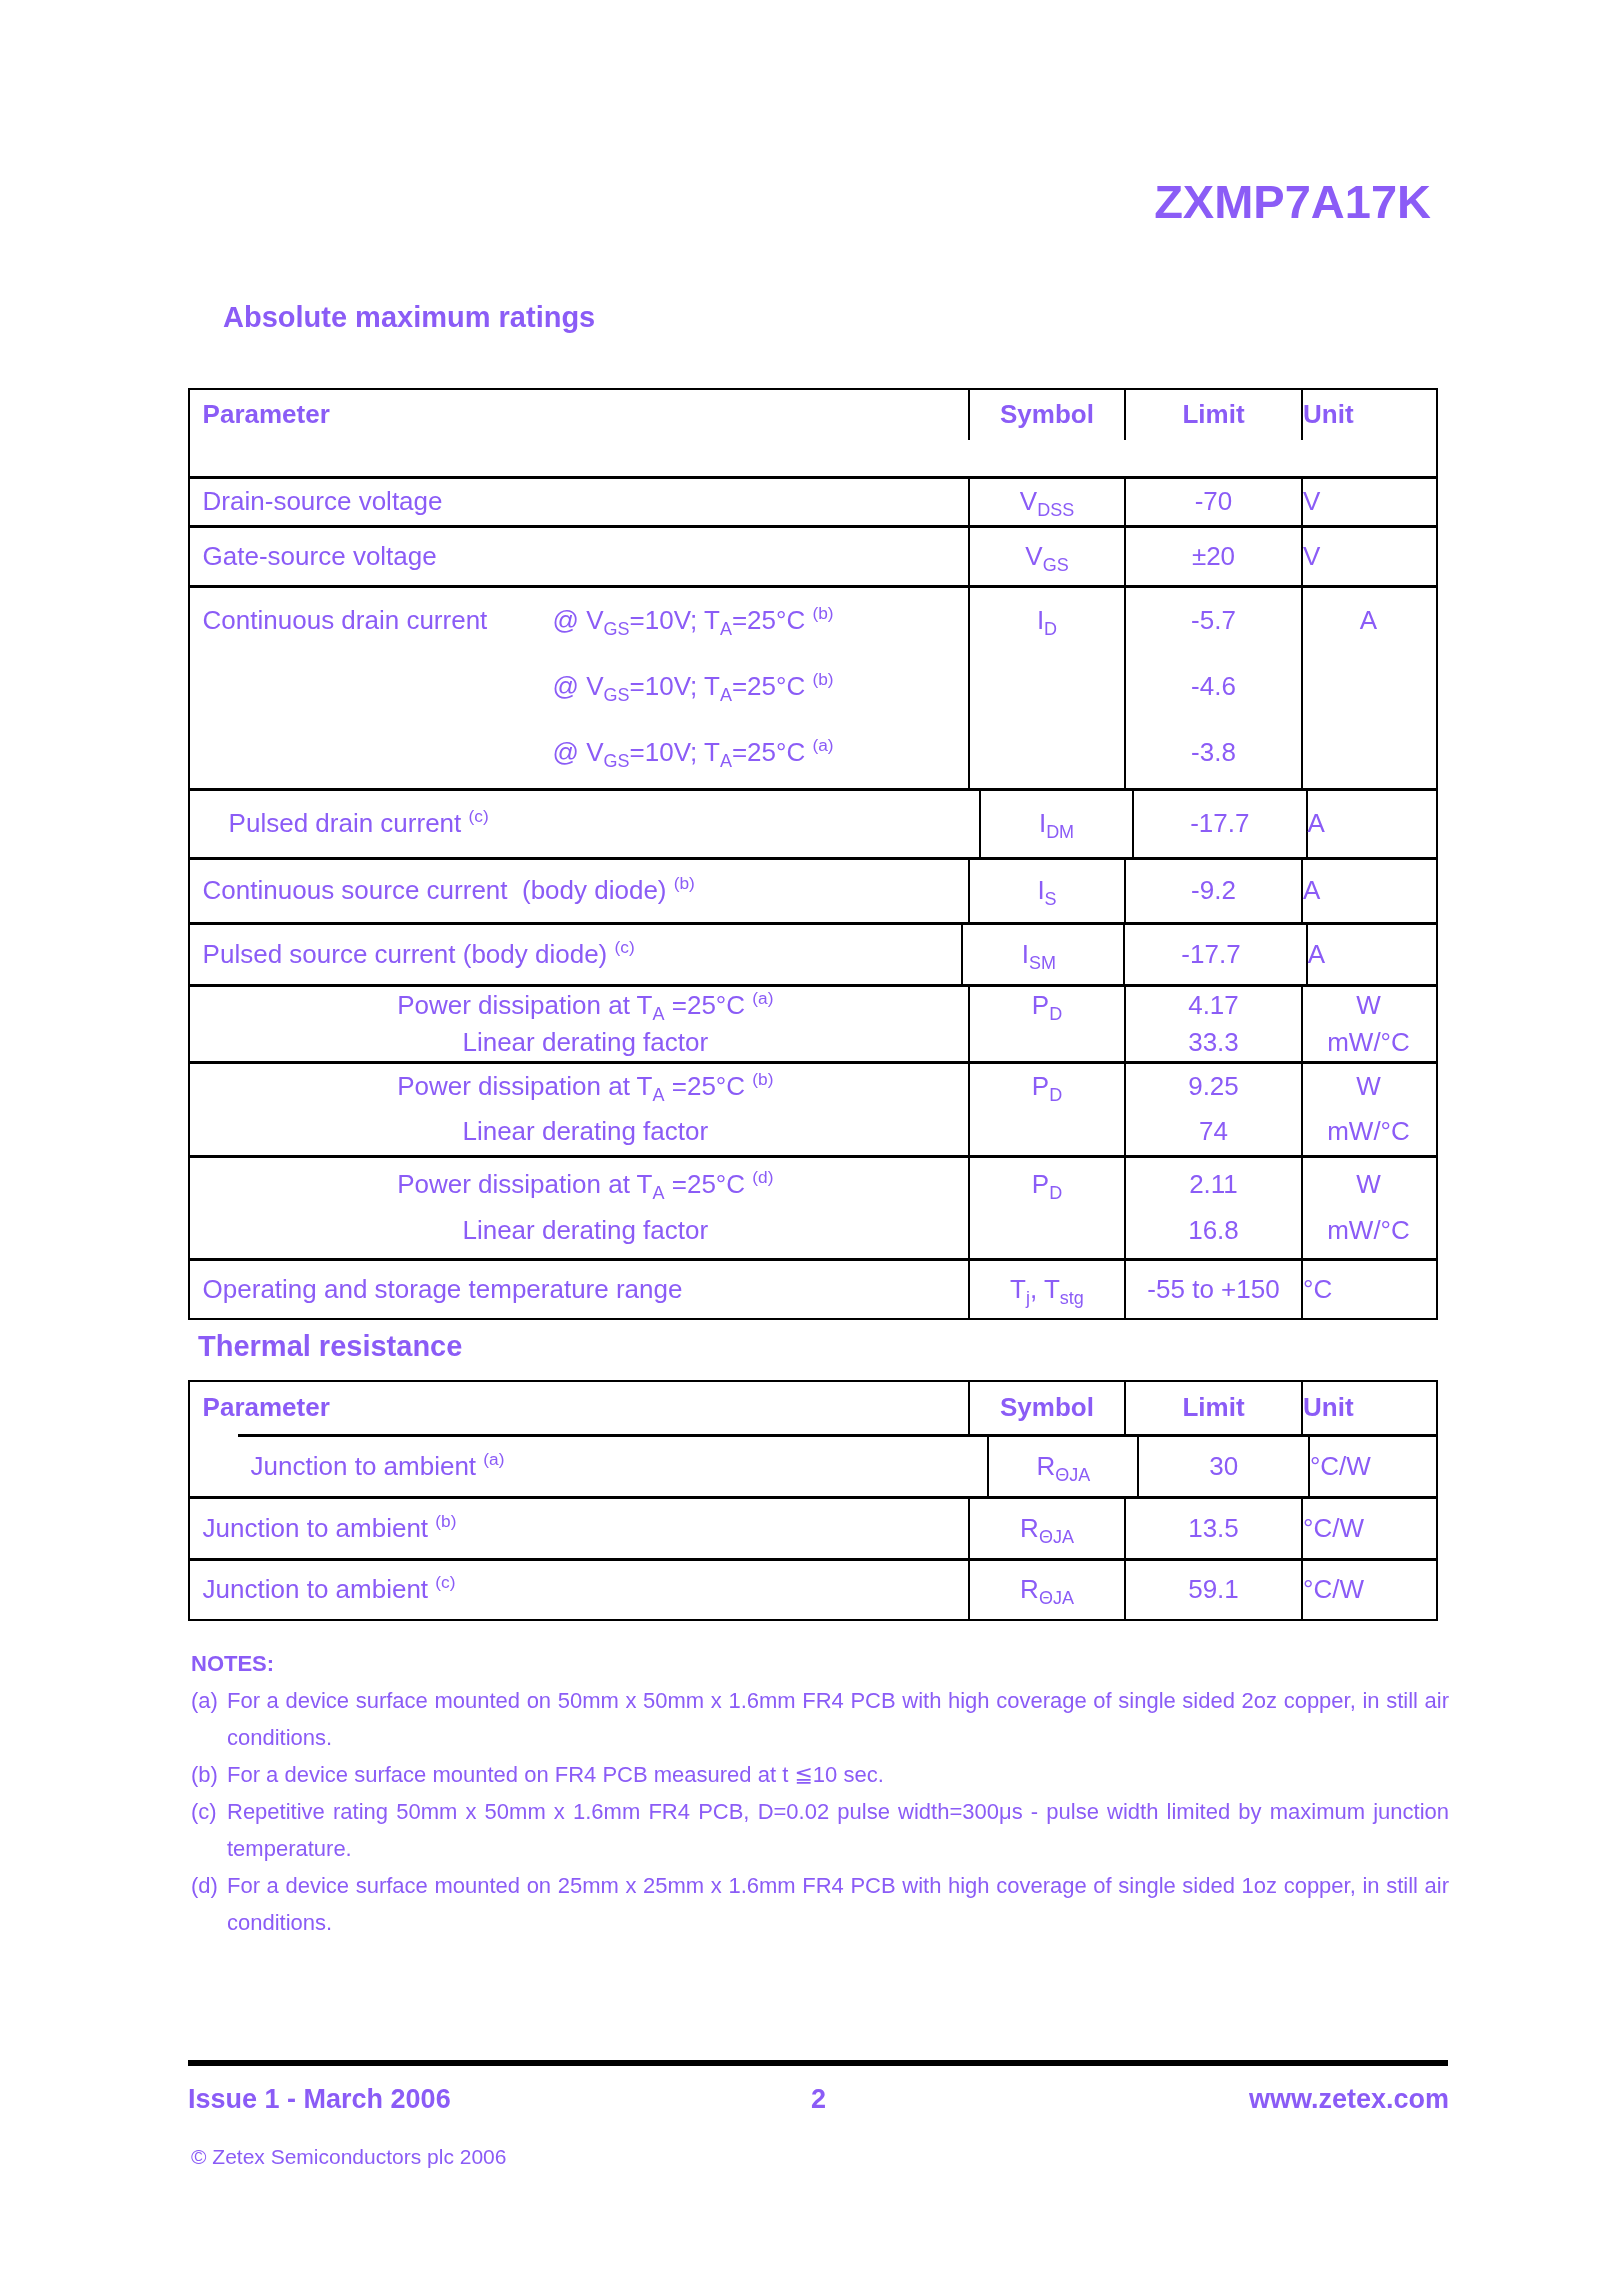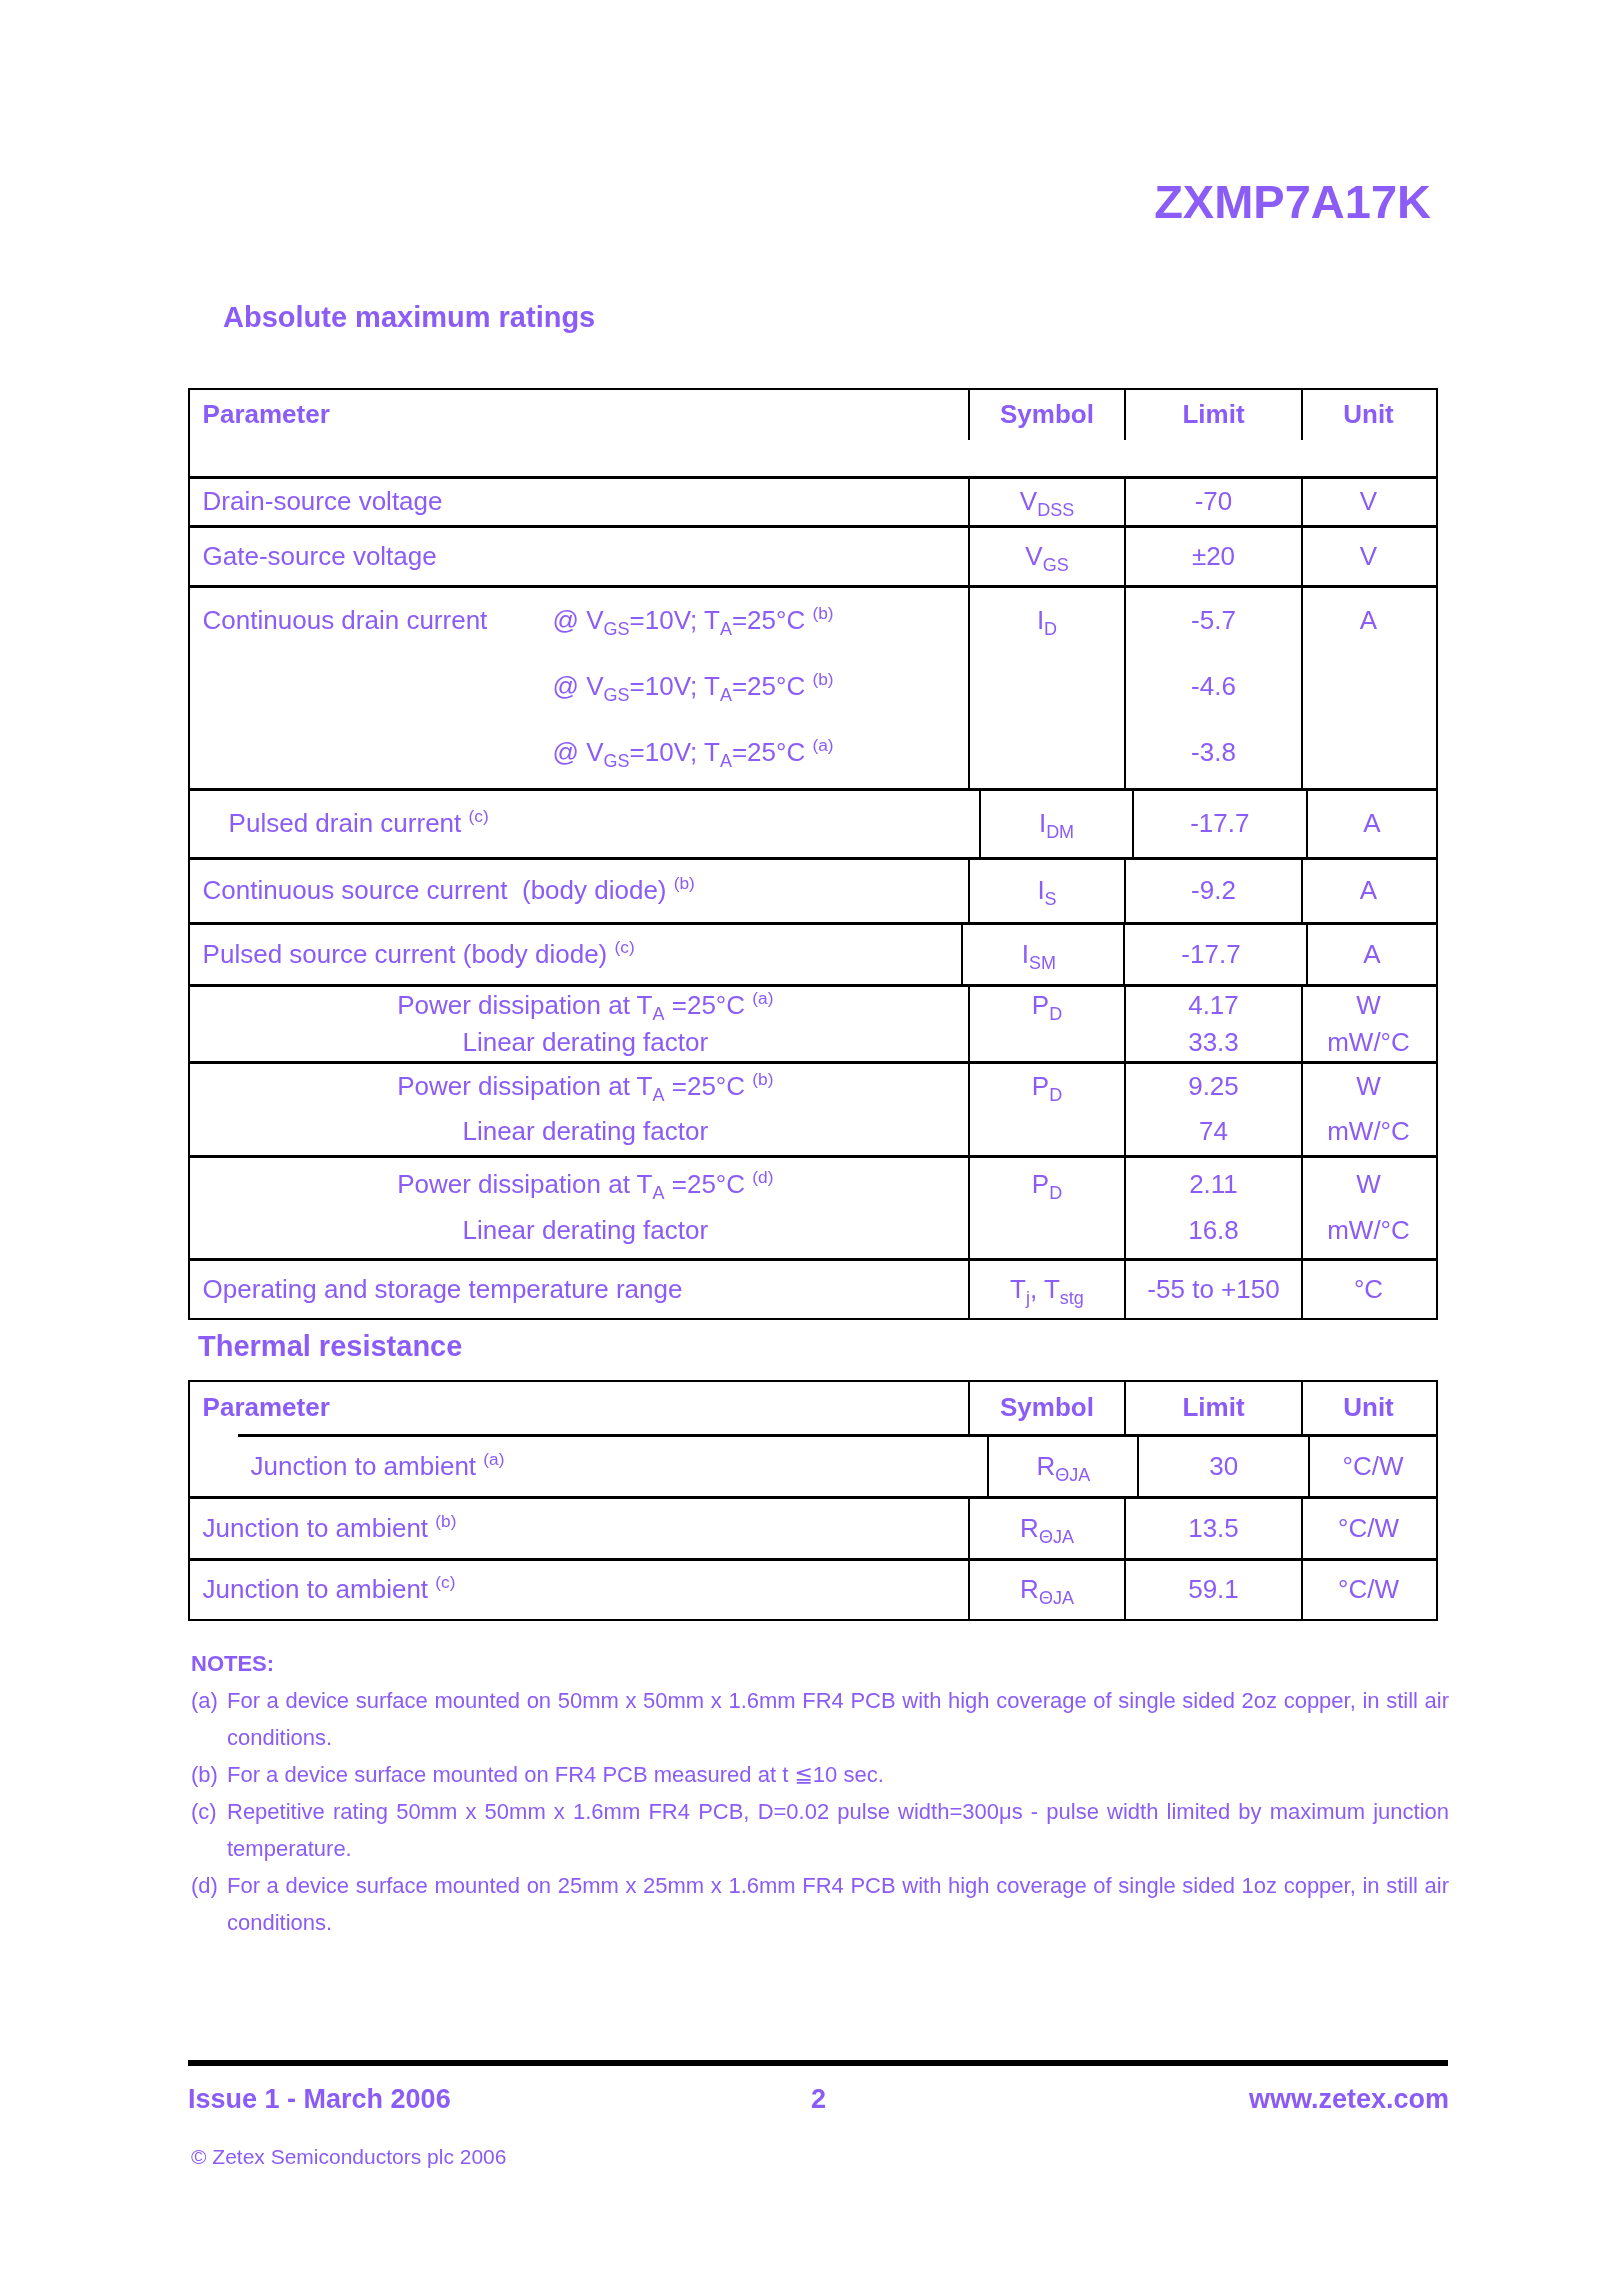--- a/index.html
+++ b/index.html
@@ -28,21 +28,21 @@
   .tr{display:flex;border-top:3.1px solid #000;box-sizing:border-box;}
   .tr.hdr{border-top:none;}
   .td{
     box-sizing:border-box;display:flex;align-items:center;
     font-size:26px;line-height:1.15;
   }
   .td span{white-space:pre-wrap;}
   .c1{width:778px;padding-left:12.6px;}
   .c2{width:156px;border-left:2.4px solid #000;justify-content:center;text-align:center;}
   .c3{width:177px;border-left:2.4px solid #000;justify-content:center;text-align:center;}
-  .c4{width:133px;border-left:2.4px solid #000;justify-content:center;text-align:center;}
+  .c4{width:133px;border-left:2.4px solid #000;justify-content:flex-start;text-align:center;}
   .hdr .td{font-weight:bold;}
 
   sub{font-size:18px;vertical-align:-6.3px;line-height:0;}
   sup{font-size:17.3px;vertical-align:10.2px;line-height:0;}
 
   
   .stack{flex-direction:column;justify-content:center;}
   .stack .ln{height:46px;display:flex;align-items:center;}
   .c3.stack .ln,.c4.stack .ln{justify-content:center;}
   

